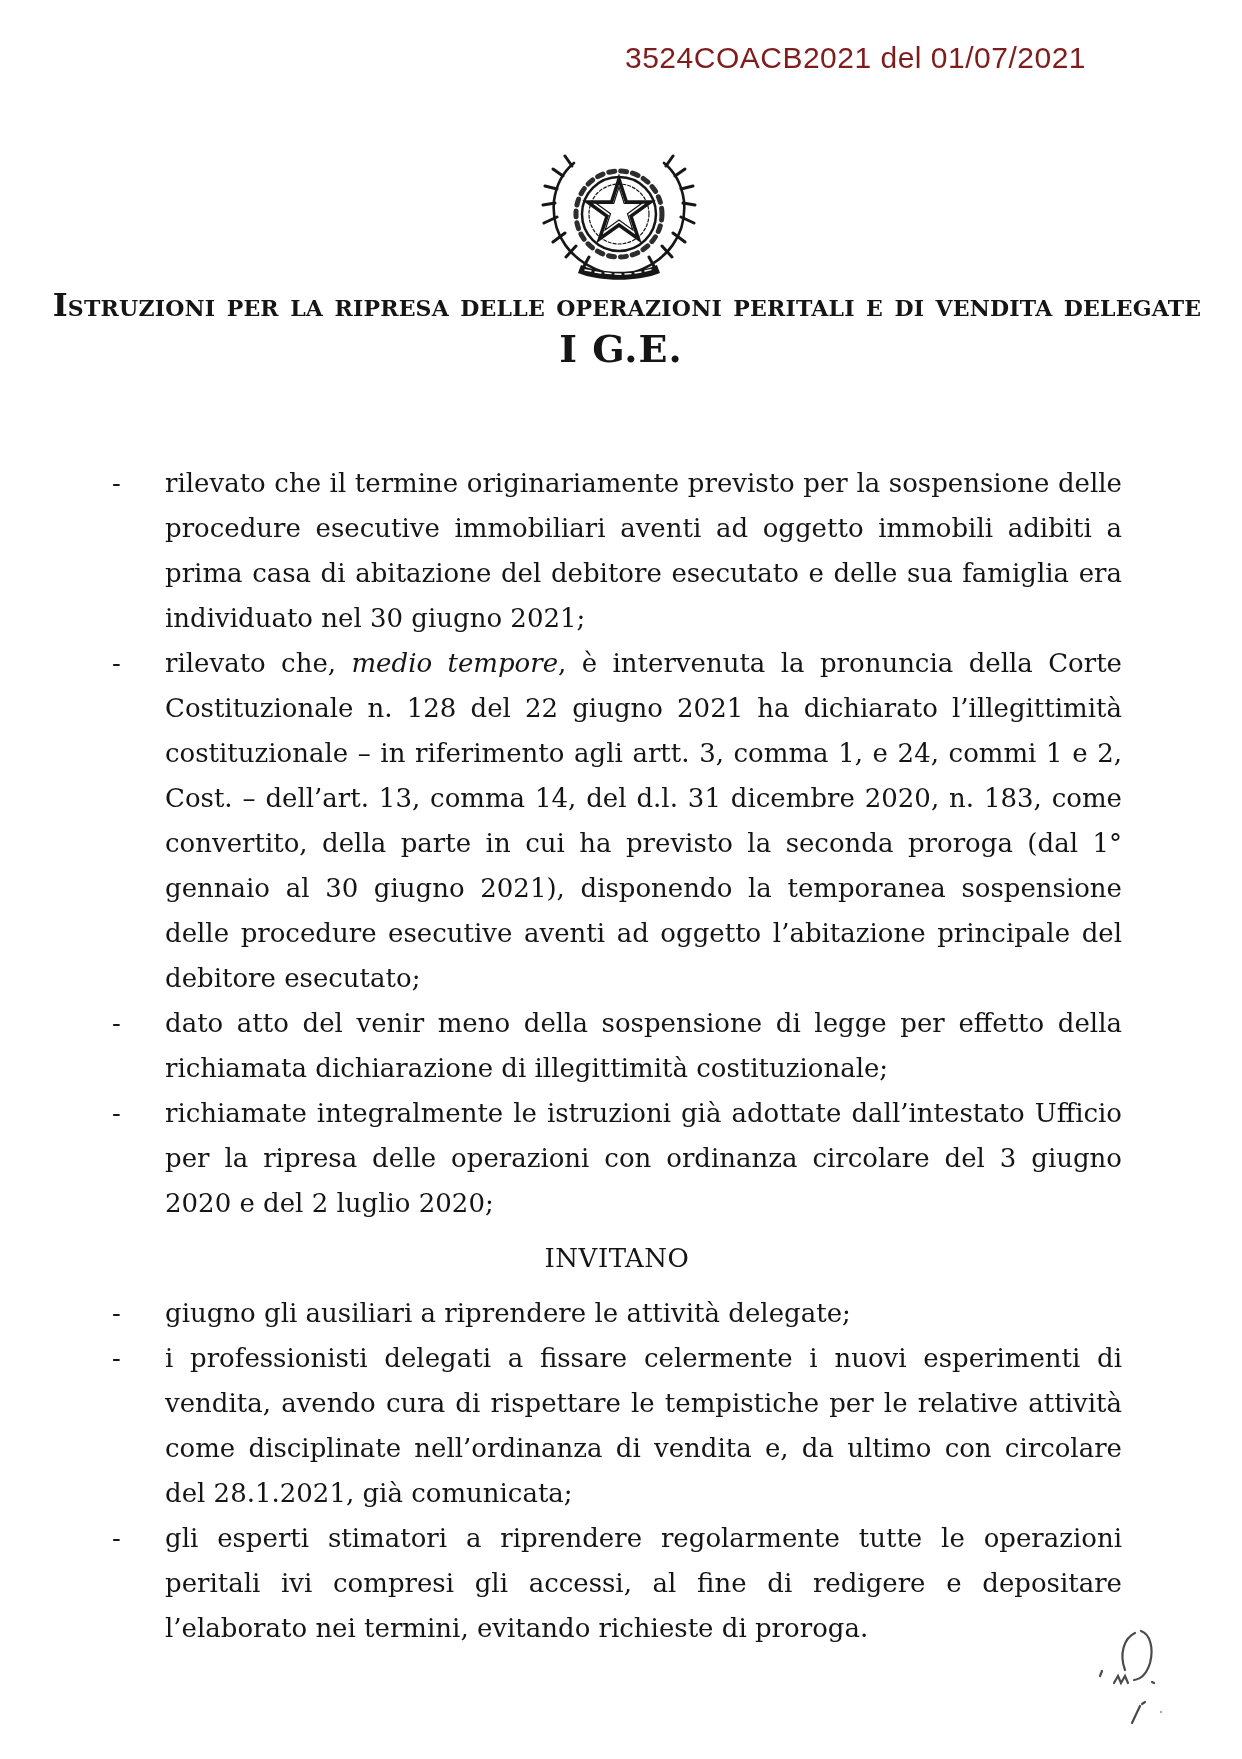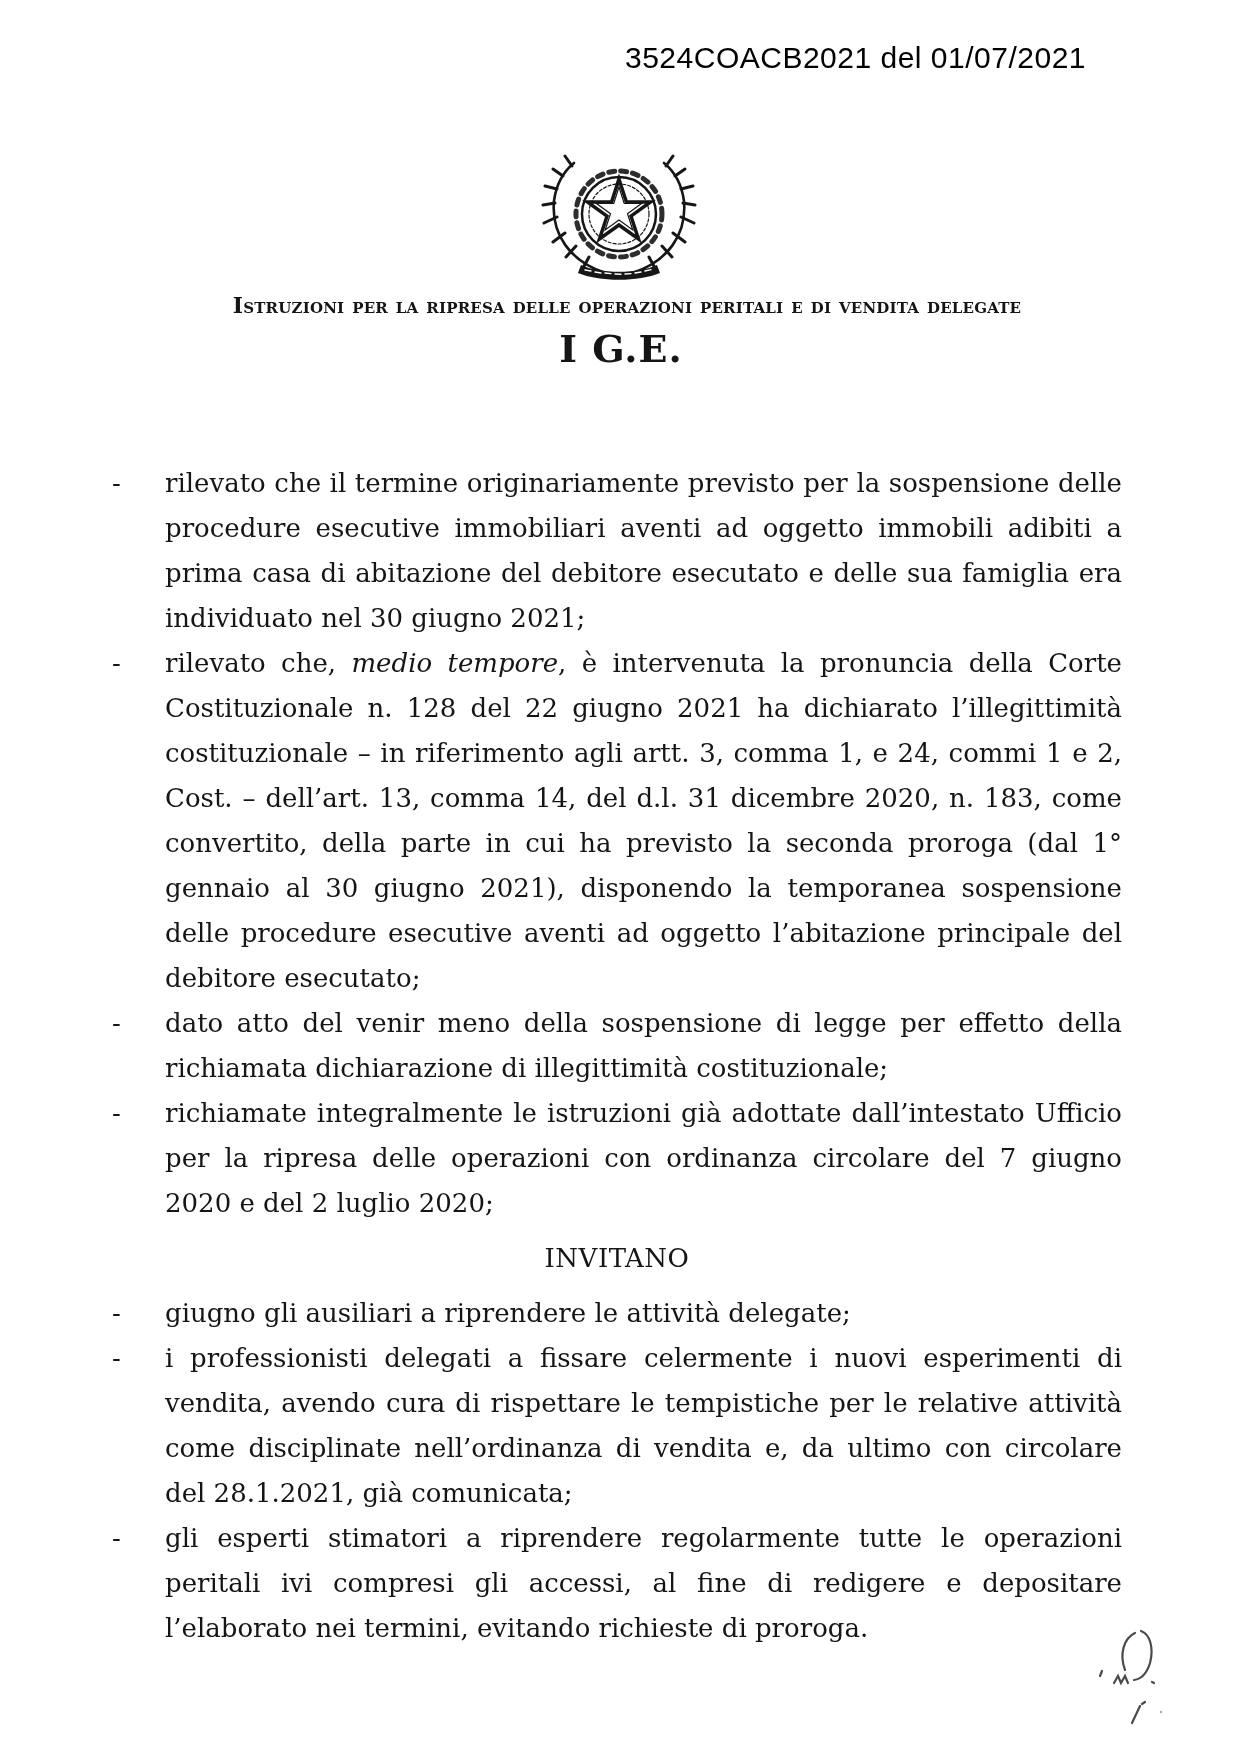--- a/index.html
+++ b/index.html
@@ -8,35 +8,35 @@
     width:1242px;height:1759px;
     background:#ffffff;
     font-family:"DejaVu Serif", serif;
     color:#151515;
     overflow:hidden;
   }
   .stamp{
     position:absolute;top:41px;right:156px;
     font-family:"Liberation Sans", sans-serif;
     font-size:30px;letter-spacing:.5px;
-    color:#000000;white-space:nowrap;
+    color:#7f1d1d;white-space:nowrap;
   }
   .emblem{
     position:absolute;top:141px;left:50%;
     transform:translateX(-51%);
     width:202px;height:142px;
   }
   .headings{
     position:absolute;top:283px;left:0;width:100%;
     text-align:center;
   }
   .h-line{font-weight:700;line-height:44px;white-space:nowrap;}
   .h-court{font-variant:small-caps;font-size:31px;letter-spacing:.5px;}
   .h-sector{font-variant:small-caps;font-size:29px;letter-spacing:.4px;}
-  .h-subject{font-variant:small-caps;font-size:22px;letter-spacing:.2px;padding-left:12px;}
+  .h-subject{font-variant:small-caps;font-size:32px;letter-spacing:.2px;padding-left:12px;}
   .h-ige{font-size:38px;letter-spacing:1px;}
   .body{
     position:absolute;top:461px;left:112px;right:120px;
     font-size:26px;line-height:45px;
   }
   .item{display:flex;align-items:flex-start;}
   .marker{flex:0 0 53px;}
   .item p{margin:0;flex:1;text-align:justify;}
   .center-line{margin:10px;text-align:center;letter-spacing:.5px;}
   .closing{margin:26px 0 0 0;text-align:left;}
@@ -88,21 +88,21 @@
       <p><span>rilevato che, </span><em>medio tempore</em><span>, è intervenuta la pronuncia della Corte Costituzionale n. 128 del 22 giugno 2021 ha dichiarato l’illegittimità costituzionale – in riferimento agli artt. 3, comma 1, e 24, commi 1 e 2, Cost. – dell’art. 13, comma 14, del d.l. 31 dicembre 2020, n. 183, come convertito, della parte in cui ha previsto la seconda proroga (dal 1° gennaio al 30 giugno 2021), disponendo la temporanea sospensione delle procedure esecutive aventi ad oggetto l’abitazione principale del debitore esecutato;</span></p>
     </div>
 
     <div class="item">
       <span class="marker">-</span>
       <p>dato atto del venir meno della sospensione di legge per effetto della richiamata dichiarazione di illegittimità costituzionale;</p>
     </div>
 
     <div class="item">
       <span class="marker">-</span>
-      <p>richiamate integralmente le istruzioni già adottate dall’intestato Ufficio per la ripresa delle operazioni con ordinanza circolare del 7 giugno 2020 e del 2 luglio 2020;</p>
+      <p>richiamate integralmente le istruzioni già adottate dall’intestato Ufficio per la ripresa delle operazioni con ordinanza circolare del 3 giugno 2020 e del 2 luglio 2020;</p>
     </div>
 
     <p class="center-line">INVITANO</p>
 
     <div class="item">
       <span class="marker">-</span>
       <p>giugno gli ausiliari a riprendere le attività delegate;</p>
     </div>
 
     <div class="item">

